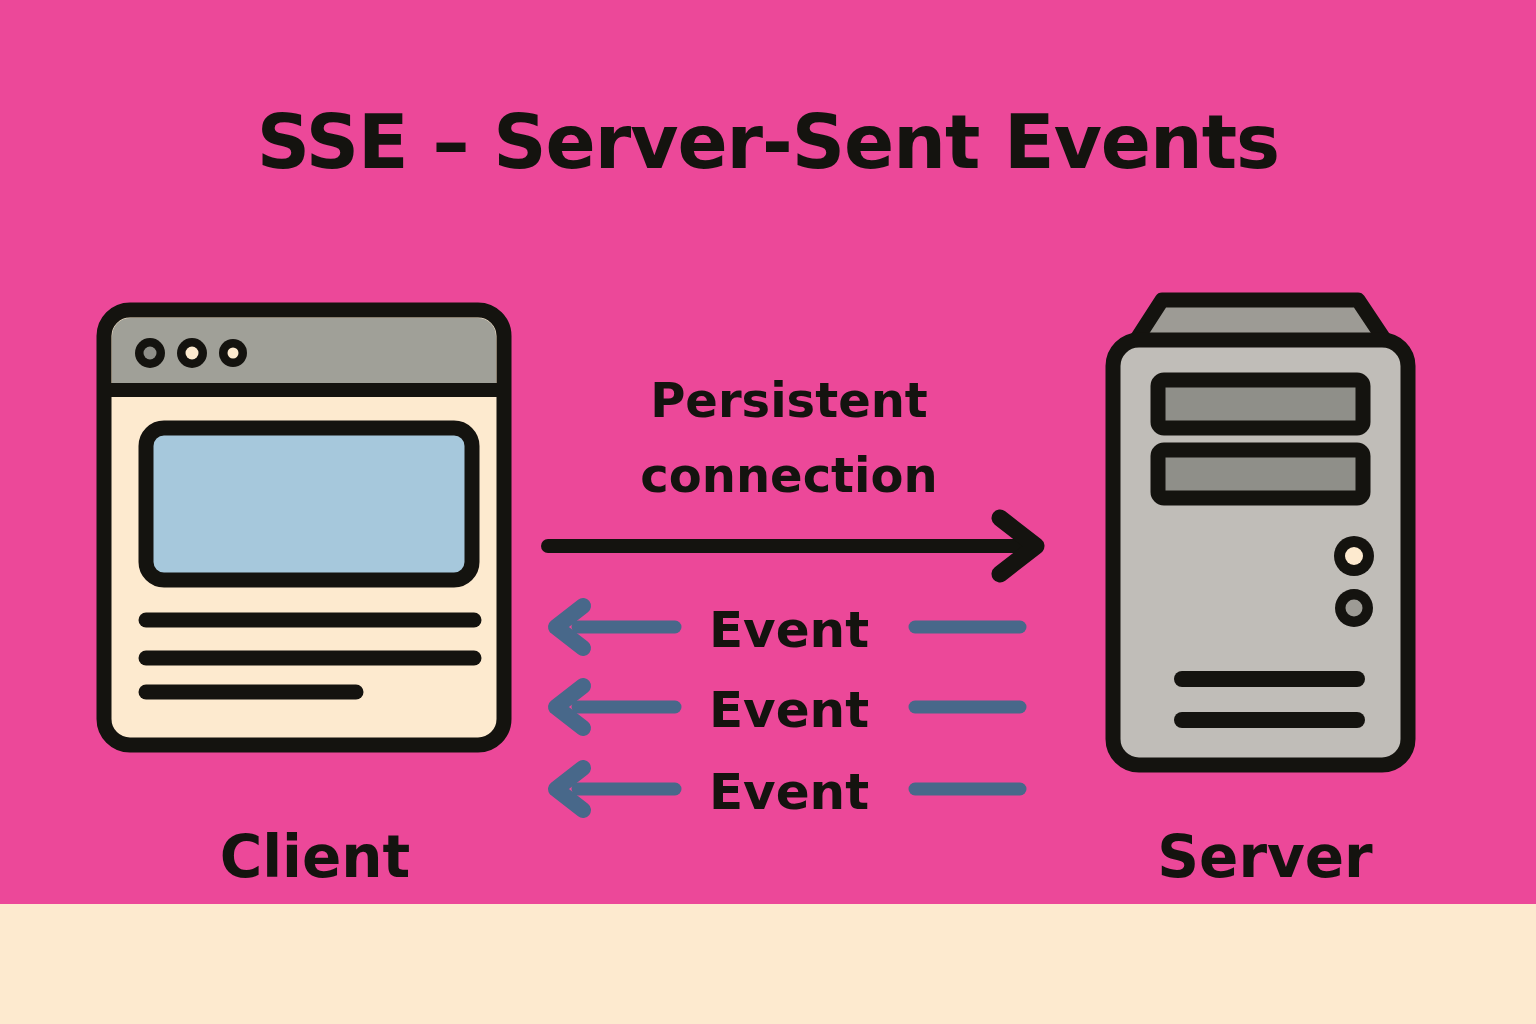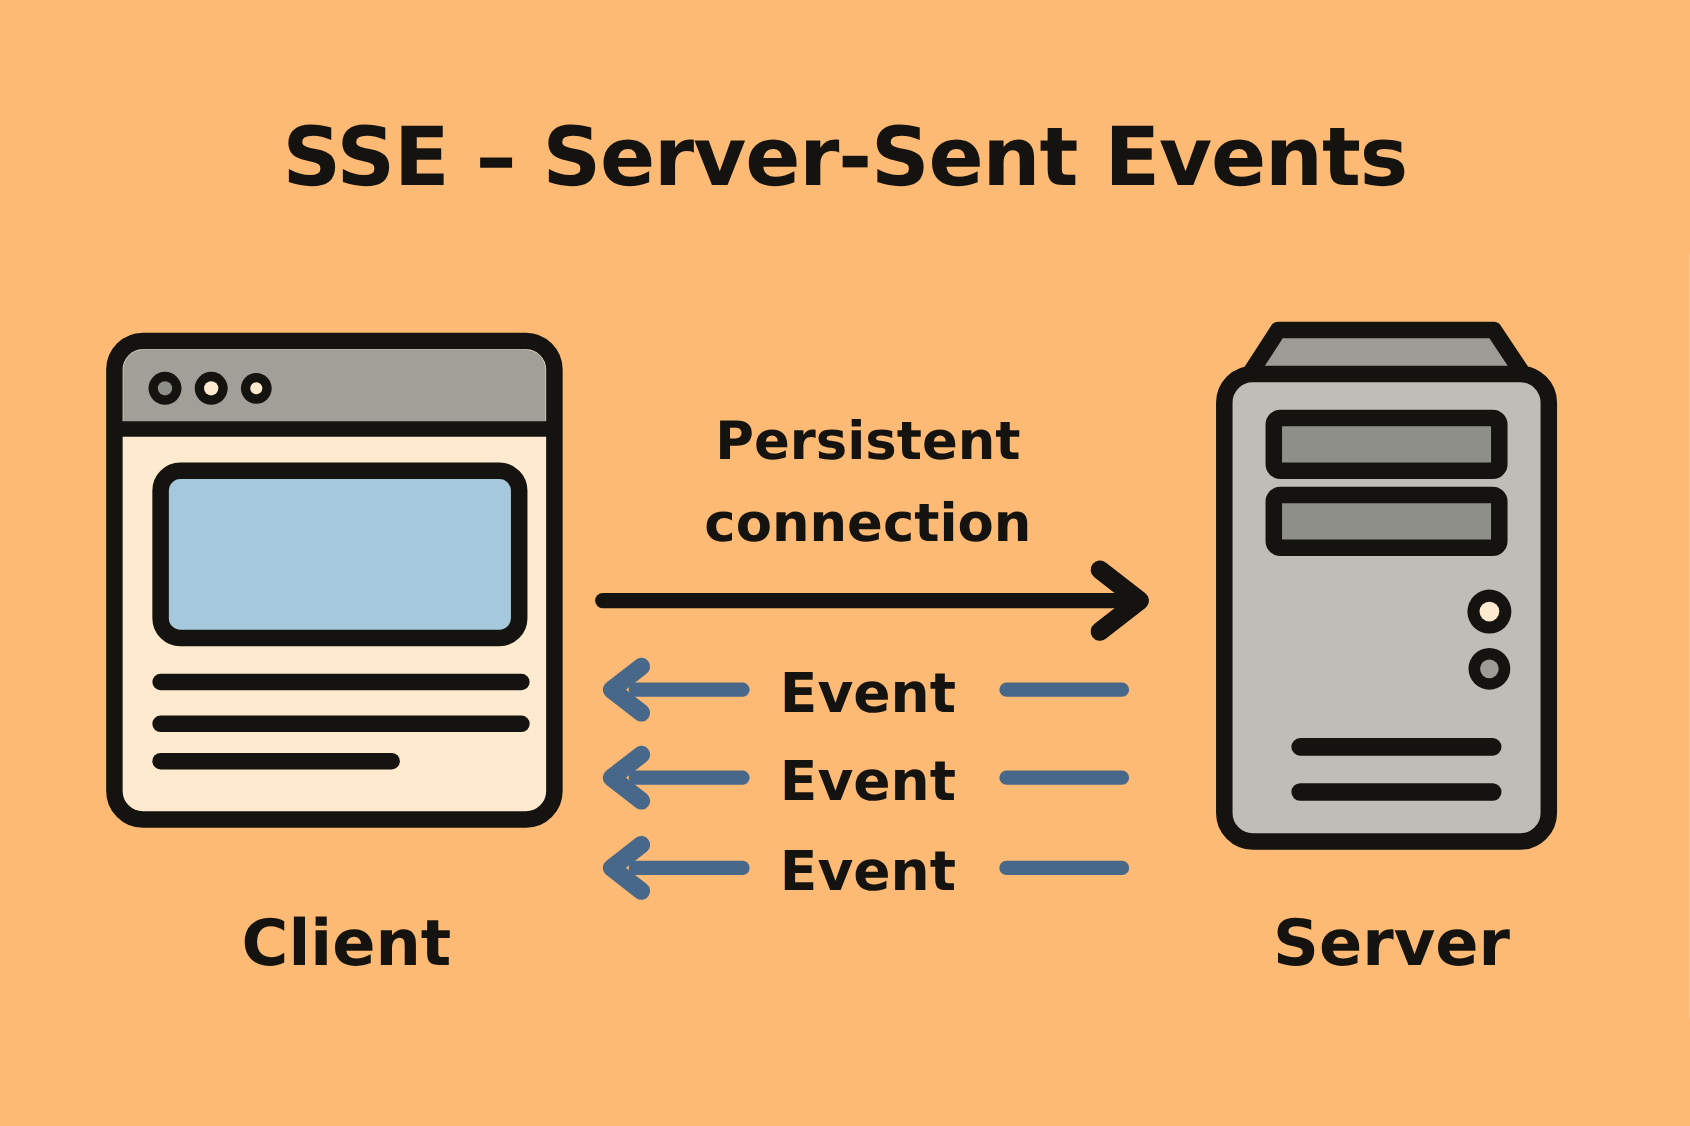--- a/index.html
+++ b/index.html
@@ -9,22 +9,22 @@
   body {
     width: 1536px;
     height: 1024px;
     background: #fdeacf;
     font-family: "Liberation Sans", sans-serif;
     overflow: hidden;
   }
   #stage {
     position: relative;
     width: 1536px;
-    height: 1024px;
-    background: #fdba74;
+    height: 904px;
+    background: #ec4899;
   }
   #stage > svg {
     position: absolute;
     top: 0;
     left: 0;
   }
   .ttl {
     font-family: "DejaVu Sans", sans-serif;
     font-weight: bold;
     fill: #14130f;

